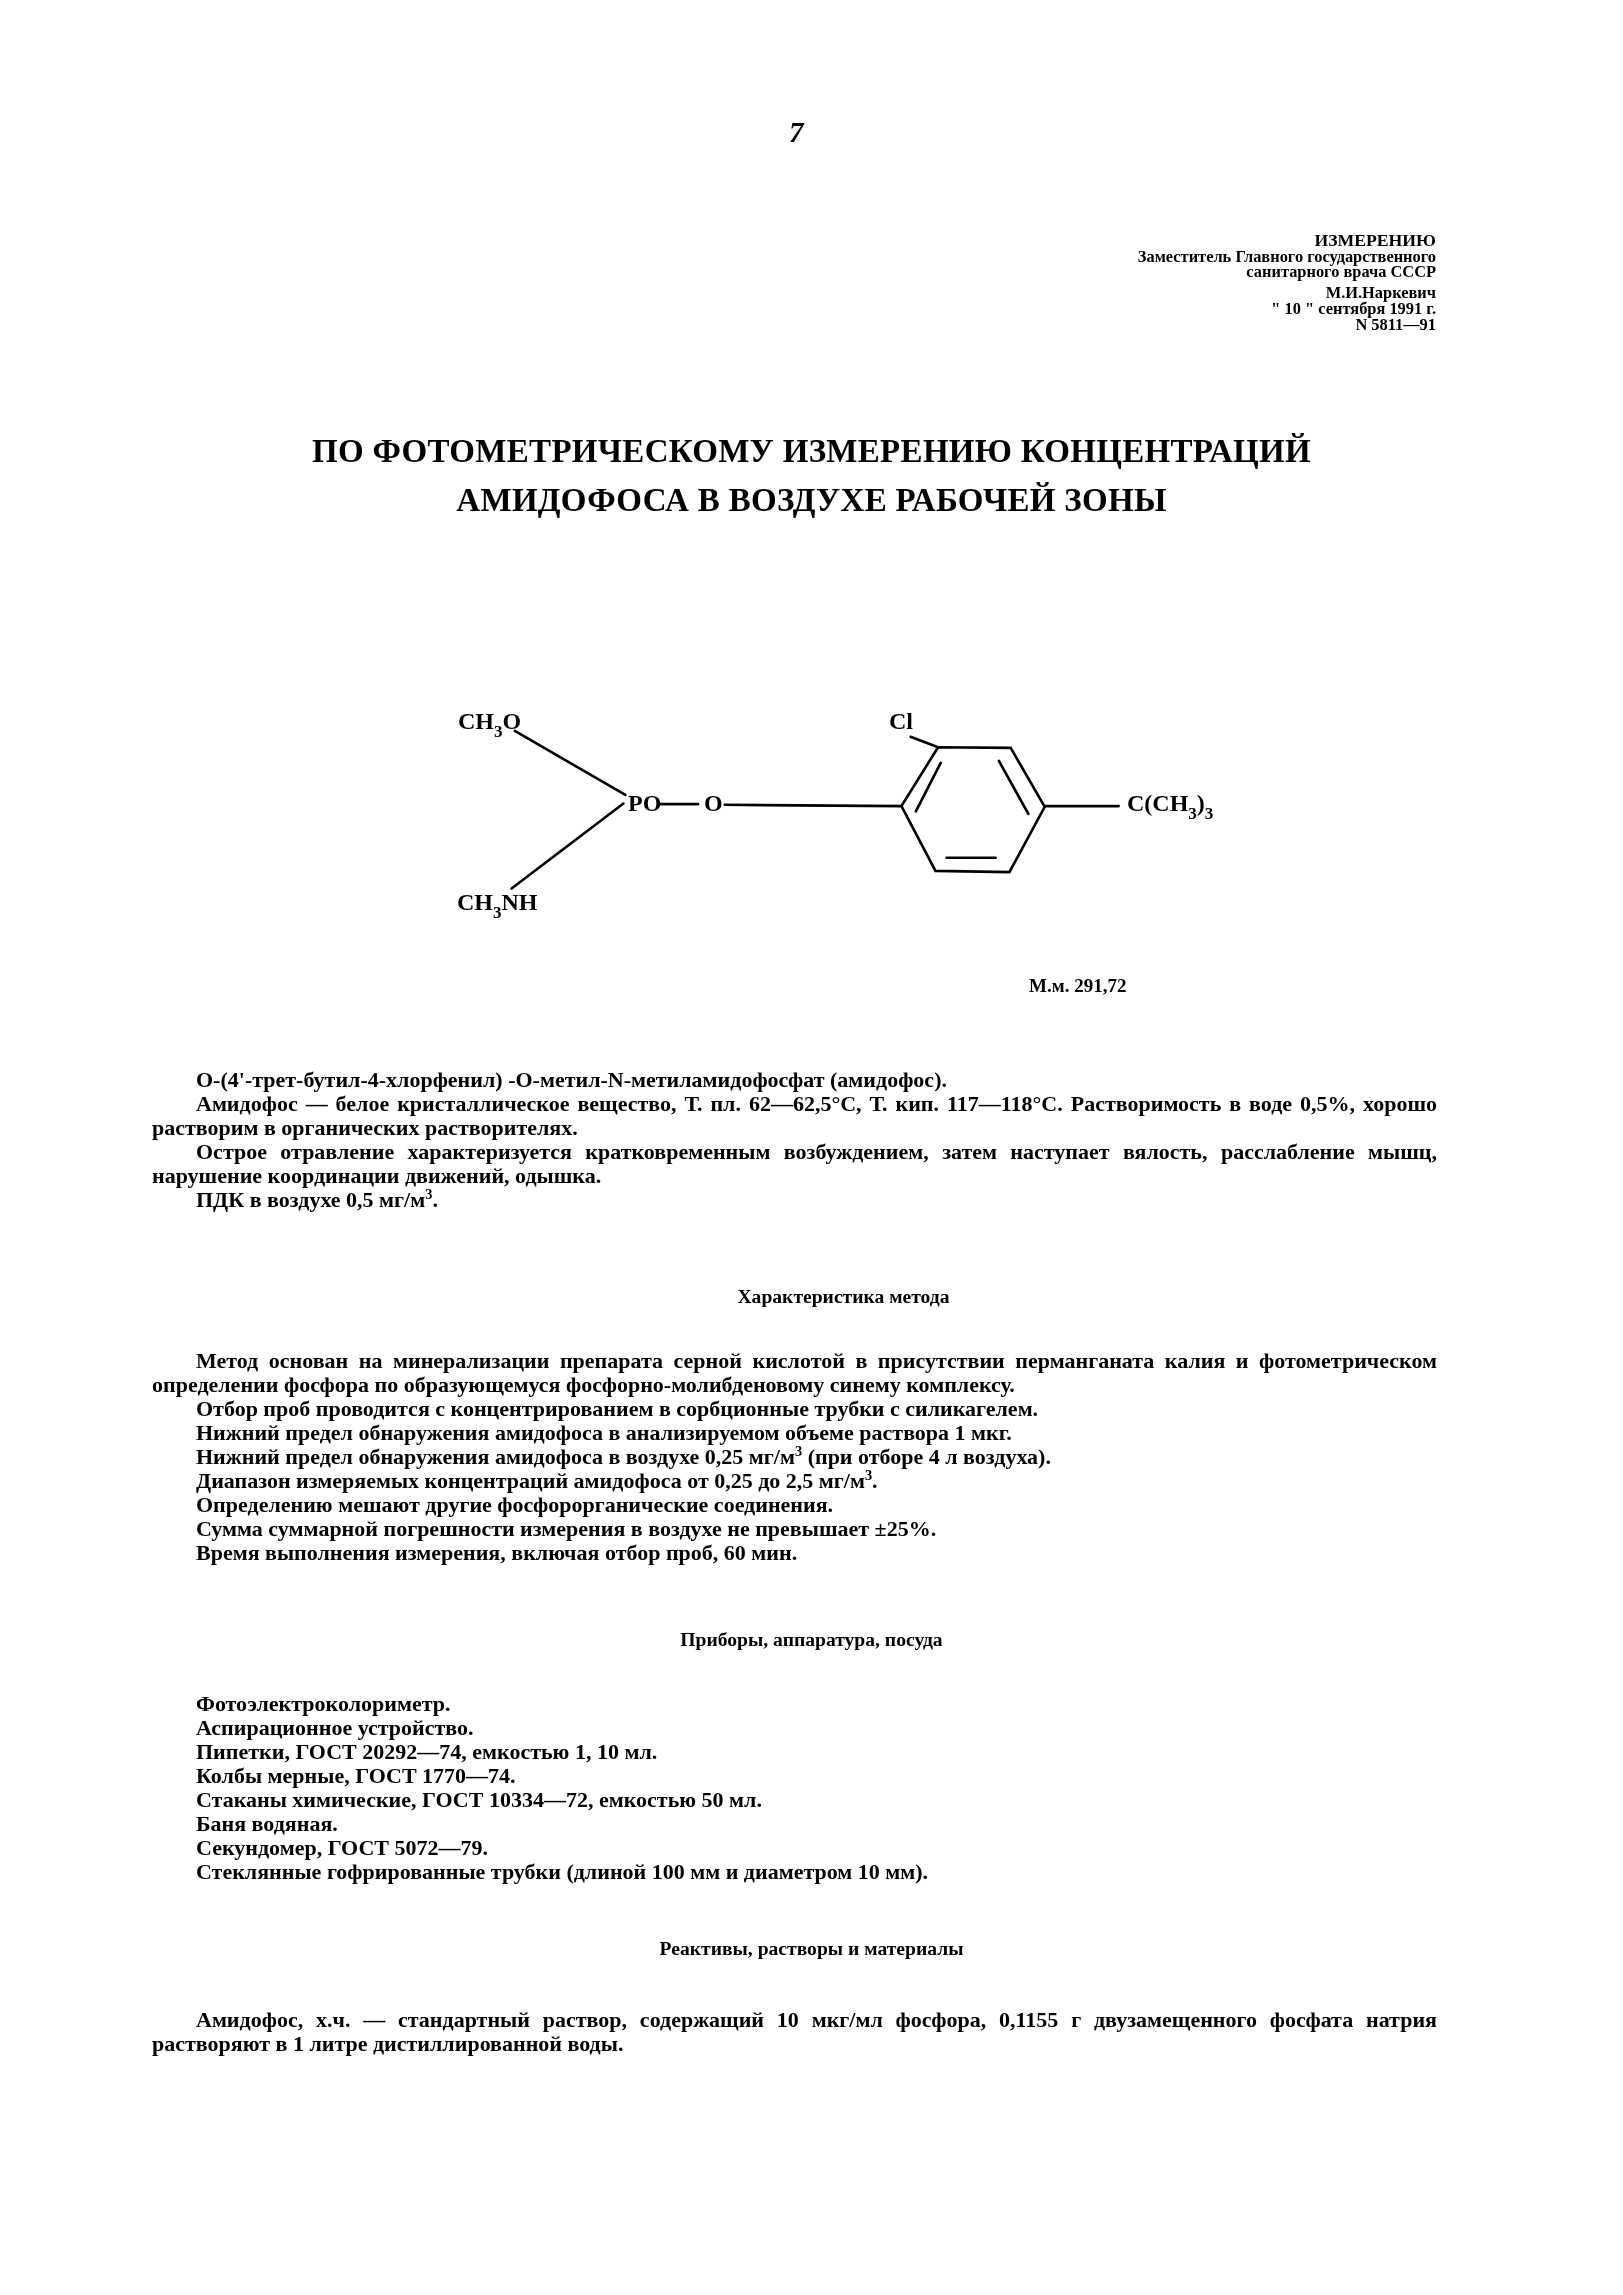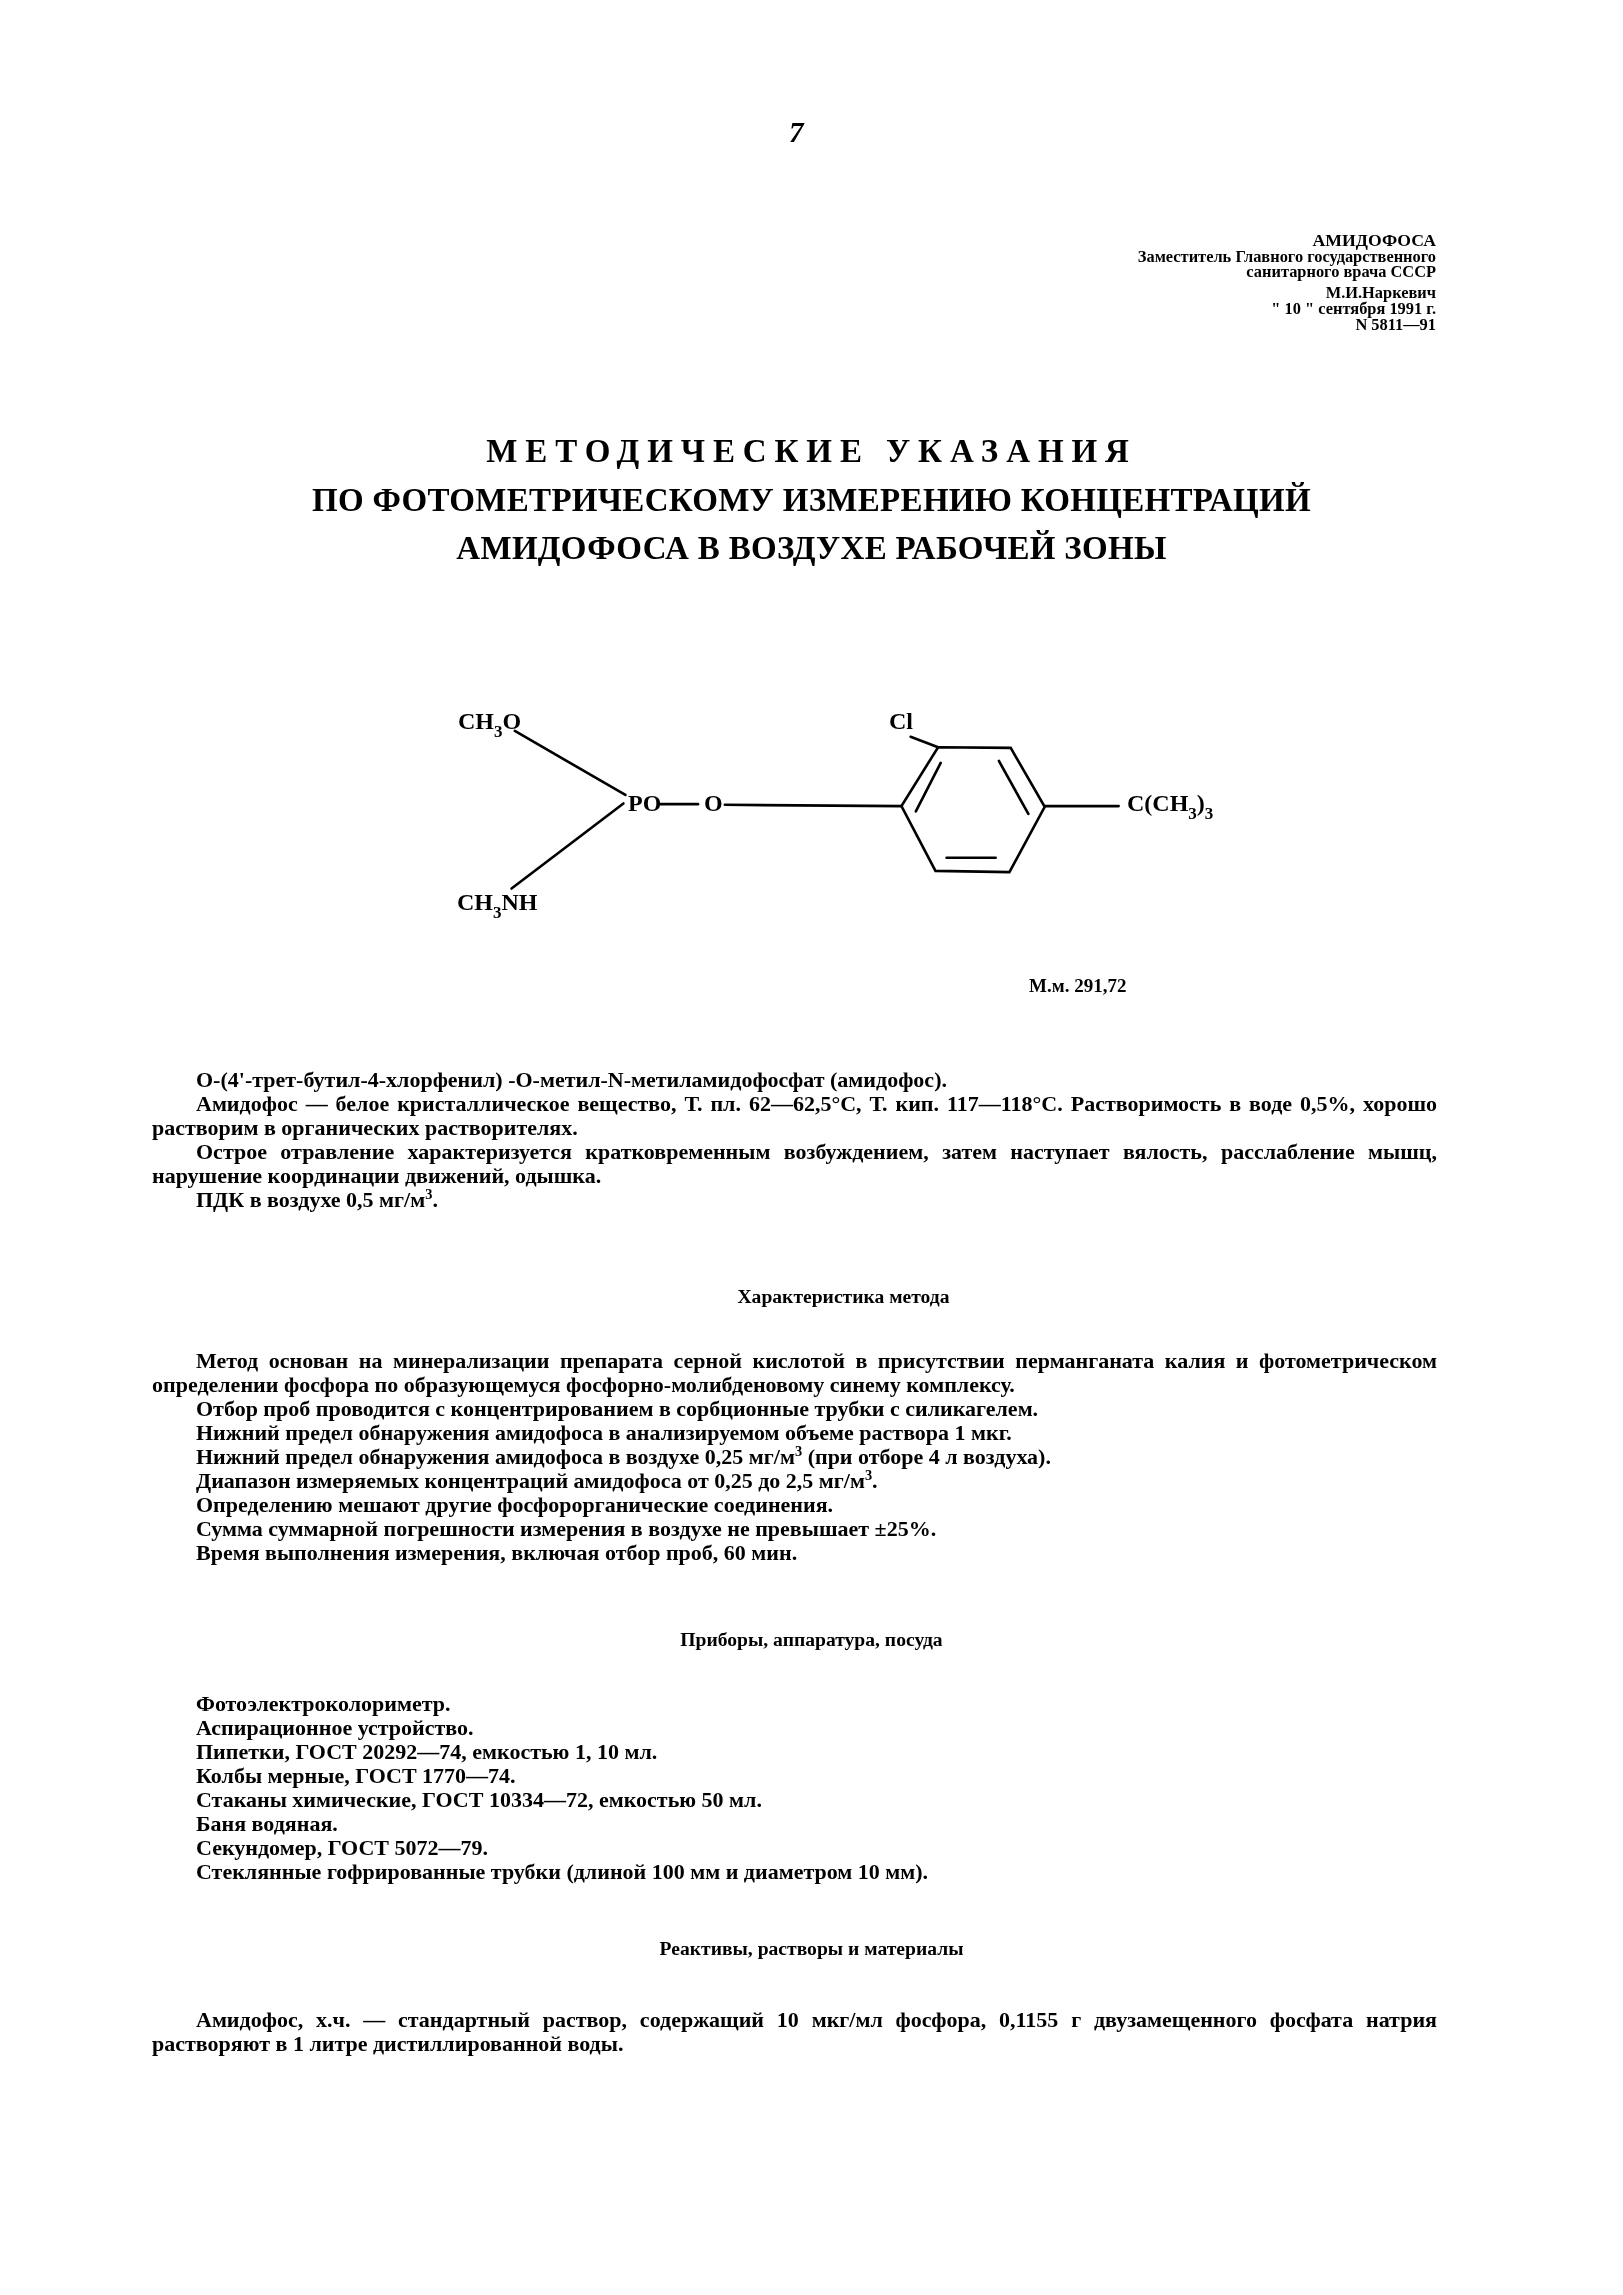--- a/index.html
+++ b/index.html
@@ -23,31 +23,30 @@
   .list { left:196px; font-size:22px; line-height:24px; white-space:nowrap; }
   .list div { margin:0; }
   svg.struct { position:absolute; left:0; top:0; }
 </style>
 </head>
 <body>
 
 <div class="abs pagenum">7</div>
 
 <div class="abs approval">
-  <div class="l1">АМИДОФОСА</div>
+  <div class="l1">ИЗМЕРЕНИЮ</div>
   <div>Заместитель Главного государственного</div>
   <div>санитарного врача СССР</div>
   <div class="gap"></div>
   <div>М.И.Наркевич</div>
   <div>" 10 " сентября 1991 г.</div>
   <div>N 5811—91</div>
 </div>
 
 <div class="abs title">
-  <div class="t1" style="margin-bottom:15.7px;">МЕТОДИЧЕСКИЕ УКАЗАНИЯ</div>
   <div style="margin-bottom:15.7px;">ПО ФОТОМЕТРИЧЕСКОМУ ИЗМЕРЕНИЮ КОНЦЕНТРАЦИЙ</div>
   <div>АМИДОФОСА В ВОЗДУХЕ РАБОЧЕЙ ЗОНЫ</div>
 </div>
 
 <svg class="struct" width="1623" height="1047" viewBox="0 0 2481 1600">
   <g stroke="#000" stroke-width="4" fill="none" stroke-linecap="round">
     <line x1="787" y1="1117" x2="956" y2="1215"></line>
     <line x1="782" y1="1358" x2="953" y2="1228"></line>
     <line x1="1010" y1="1229" x2="1067" y2="1229"></line>
     <line x1="1108" y1="1230" x2="1378" y2="1232"></line>

